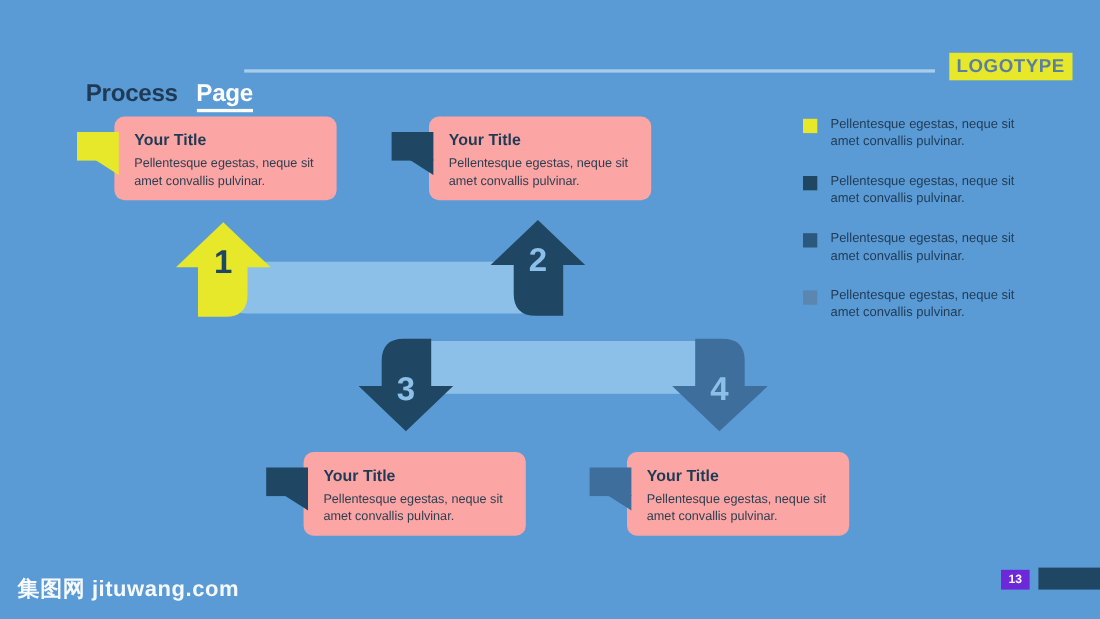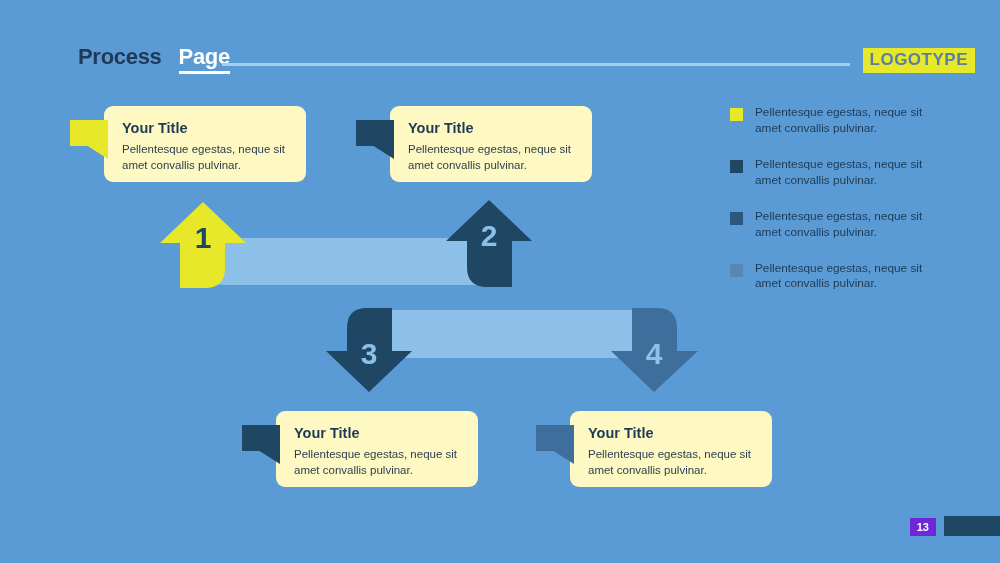--- a/index.html
+++ b/index.html
@@ -8,21 +8,21 @@
     background:#5b9bd5;
     font-family:"Liberation Sans", sans-serif;
     position:relative;
     overflow:hidden;
   }
   .slide { position:absolute; inset:0; }
 
   
   .header { position:absolute; left:78px; top:44px; display:flex; align-items:baseline; }
   .title-process {
-    font-size:22px; font-weight:bold; color:#1f3a54; letter-spacing:-0.3px;
+    font-size:22px; font-weight:bold; color:#1f3a54; letter-spacing:-0.3px;margin-top:28px;
   }
   .title-page {
     font-size:22px; font-weight:bold; color:#ffffff; letter-spacing:-0.3px;
     margin-left:17px; border-bottom:3px solid #ffffff; padding-bottom:1px;
   }
   .header-rule {
     position:absolute; left:222px; top:63px; width:628px; height:3px;
     background:#a8cdeb;
   }
   .logotype {
@@ -30,21 +30,21 @@
     background:#e8e82a; color:#5b7fa0;
     font-size:17px; font-weight:bold; letter-spacing:0.5px;
     padding:2px 7px 3px 7px;
     font-family:"Liberation Sans", sans-serif;
     text-align:right;
   }
 
   
   .card {
     position:absolute;
-    background:#fef9c3;
+    background:#fca5a5;
     border-radius:9px;
     padding:14px 16px 14px 18px;
   }
   .card-title {
     font-size:14.5px; font-weight:bold; color:#1f3a54; margin-bottom:6px;
   }
   .card-body {
     font-size:11.5px; color:#2c3e50; line-height:1.35; max-width:175px;
   }
   .tail { position:absolute; width:38px; height:34px; }
@@ -178,16 +178,17 @@
     <div class="legend-item">
       <span class="legend-dot" style="background:#2c587e"></span>
       <span class="legend-text">Pellentesque egestas, neque sit amet convallis pulvinar.</span>
     </div>
     <div class="legend-item">
       <span class="legend-dot" style="background:#5b86b0"></span>
       <span class="legend-text">Pellentesque egestas, neque sit amet convallis pulvinar.</span>
     </div>
   </div>
 
+  <div class="watermark">集图网  jituwang.com</div>
   <div class="pagebox">13</div>
   <div class="pagebar"></div>
 
 </div>
 
 </body></html>

